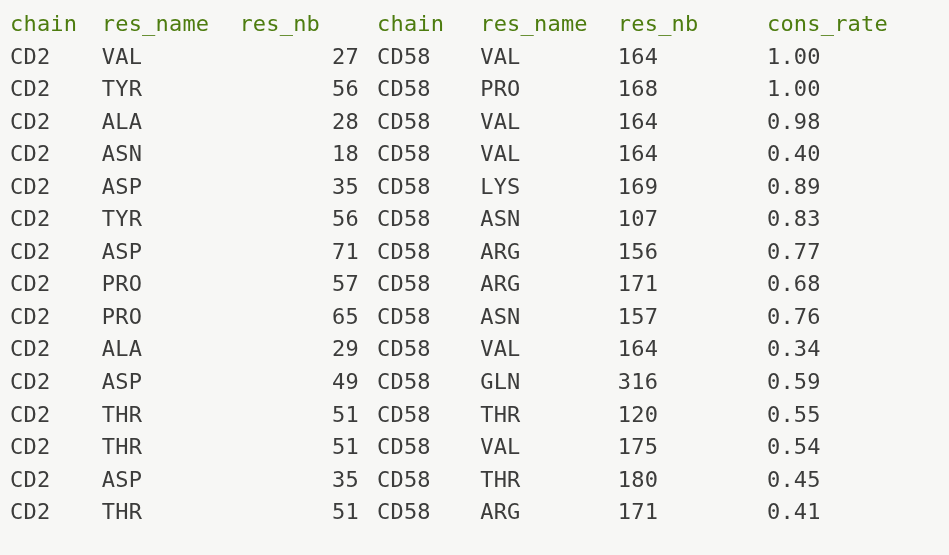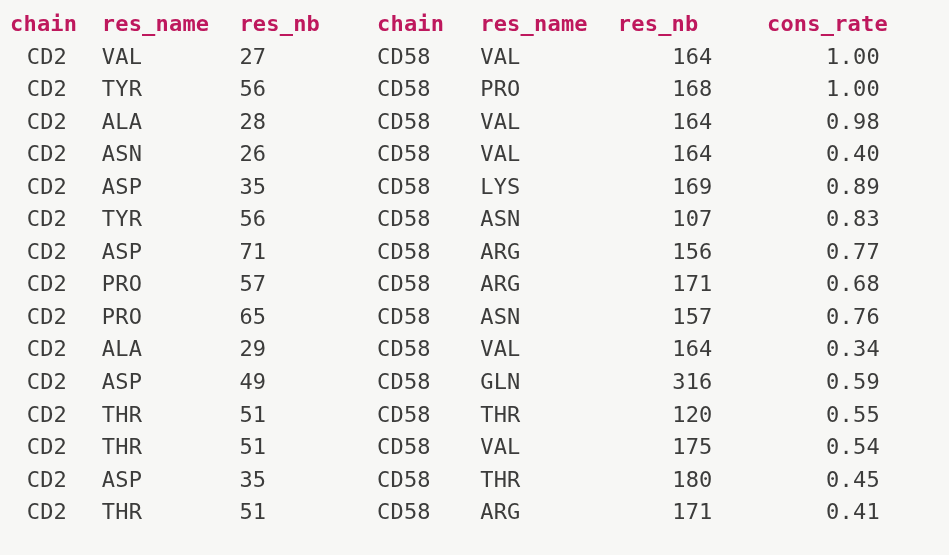--- a/index.html
+++ b/index.html
@@ -15,36 +15,36 @@
       padding: 8px 10px;
       width: 949px;
       line-height: 1.48;
       letter-spacing: 0.2px;
     }
     table {
       border-collapse: collapse;
       width: 100%;
     }
     th {
-      font-weight: bold;
+      font-weight: normal;
       text-align: left;
-      color: #be185d;
+      color: #4d7c0f;
       padding: 0 0;
     }
     td {
       padding: 0 0;
       vertical-align: top;
     }
-    .col-chain1 { width: 80px; text-align: center; padding-right: 18px; }
+    .col-chain1 { width: 80px; text-align: left; padding-right: 18px; }
     .col-resname1 { width: 120px; text-align: left; }
-    .col-resnb1 { width: 120px; padding-right: 18px; }
+    .col-resnb1 { width: 120px; text-align: right; padding-right: 18px; }
     .col-chain2 { width: 90px; text-align: left; padding-right: 12px;}
     .col-resname2 { width: 120px; text-align: left; }
-    .col-resnb2 { width: 130px; text-align: center; padding-right: 0;}
-    .col-consrate { width: 150px; text-align: center; padding-right: 0;}
+    .col-resnb2 { width: 130px; text-align: left; padding-right: 0;}
+    .col-consrate { width: 150px; text-align: left; padding-right: 0;}
     th.col-chain1 { text-align: left; padding-right: 0; }
     th.col-resnb1 { text-align: left; padding-left: 0; padding-right: 0; }
     th.col-resnb2 { text-align: left; padding-left: 0; padding-right: 0; }
     th.col-consrate { text-align: left; }
   </style>
 </head>
 <body>
 
 <table>
   <thead>
@@ -82,21 +82,21 @@
         <td class="col-resname1">ALA</td>
         <td class="col-resnb1">28</td>
         <td class="col-chain2">CD58</td>
         <td class="col-resname2">VAL</td>
         <td class="col-resnb2">164</td>
         <td class="col-consrate">0.98</td>
       </tr>
       <tr>
         <td class="col-chain1">CD2</td>
         <td class="col-resname1">ASN</td>
-        <td class="col-resnb1">26</td>
+        <td class="col-resnb1">18</td>
         <td class="col-chain2">CD58</td>
         <td class="col-resname2">VAL</td>
         <td class="col-resnb2">164</td>
         <td class="col-consrate">0.40</td>
       </tr>
       <tr>
         <td class="col-chain1">CD2</td>
         <td class="col-resname1">ASP</td>
         <td class="col-resnb1">35</td>
         <td class="col-chain2">CD58</td>

